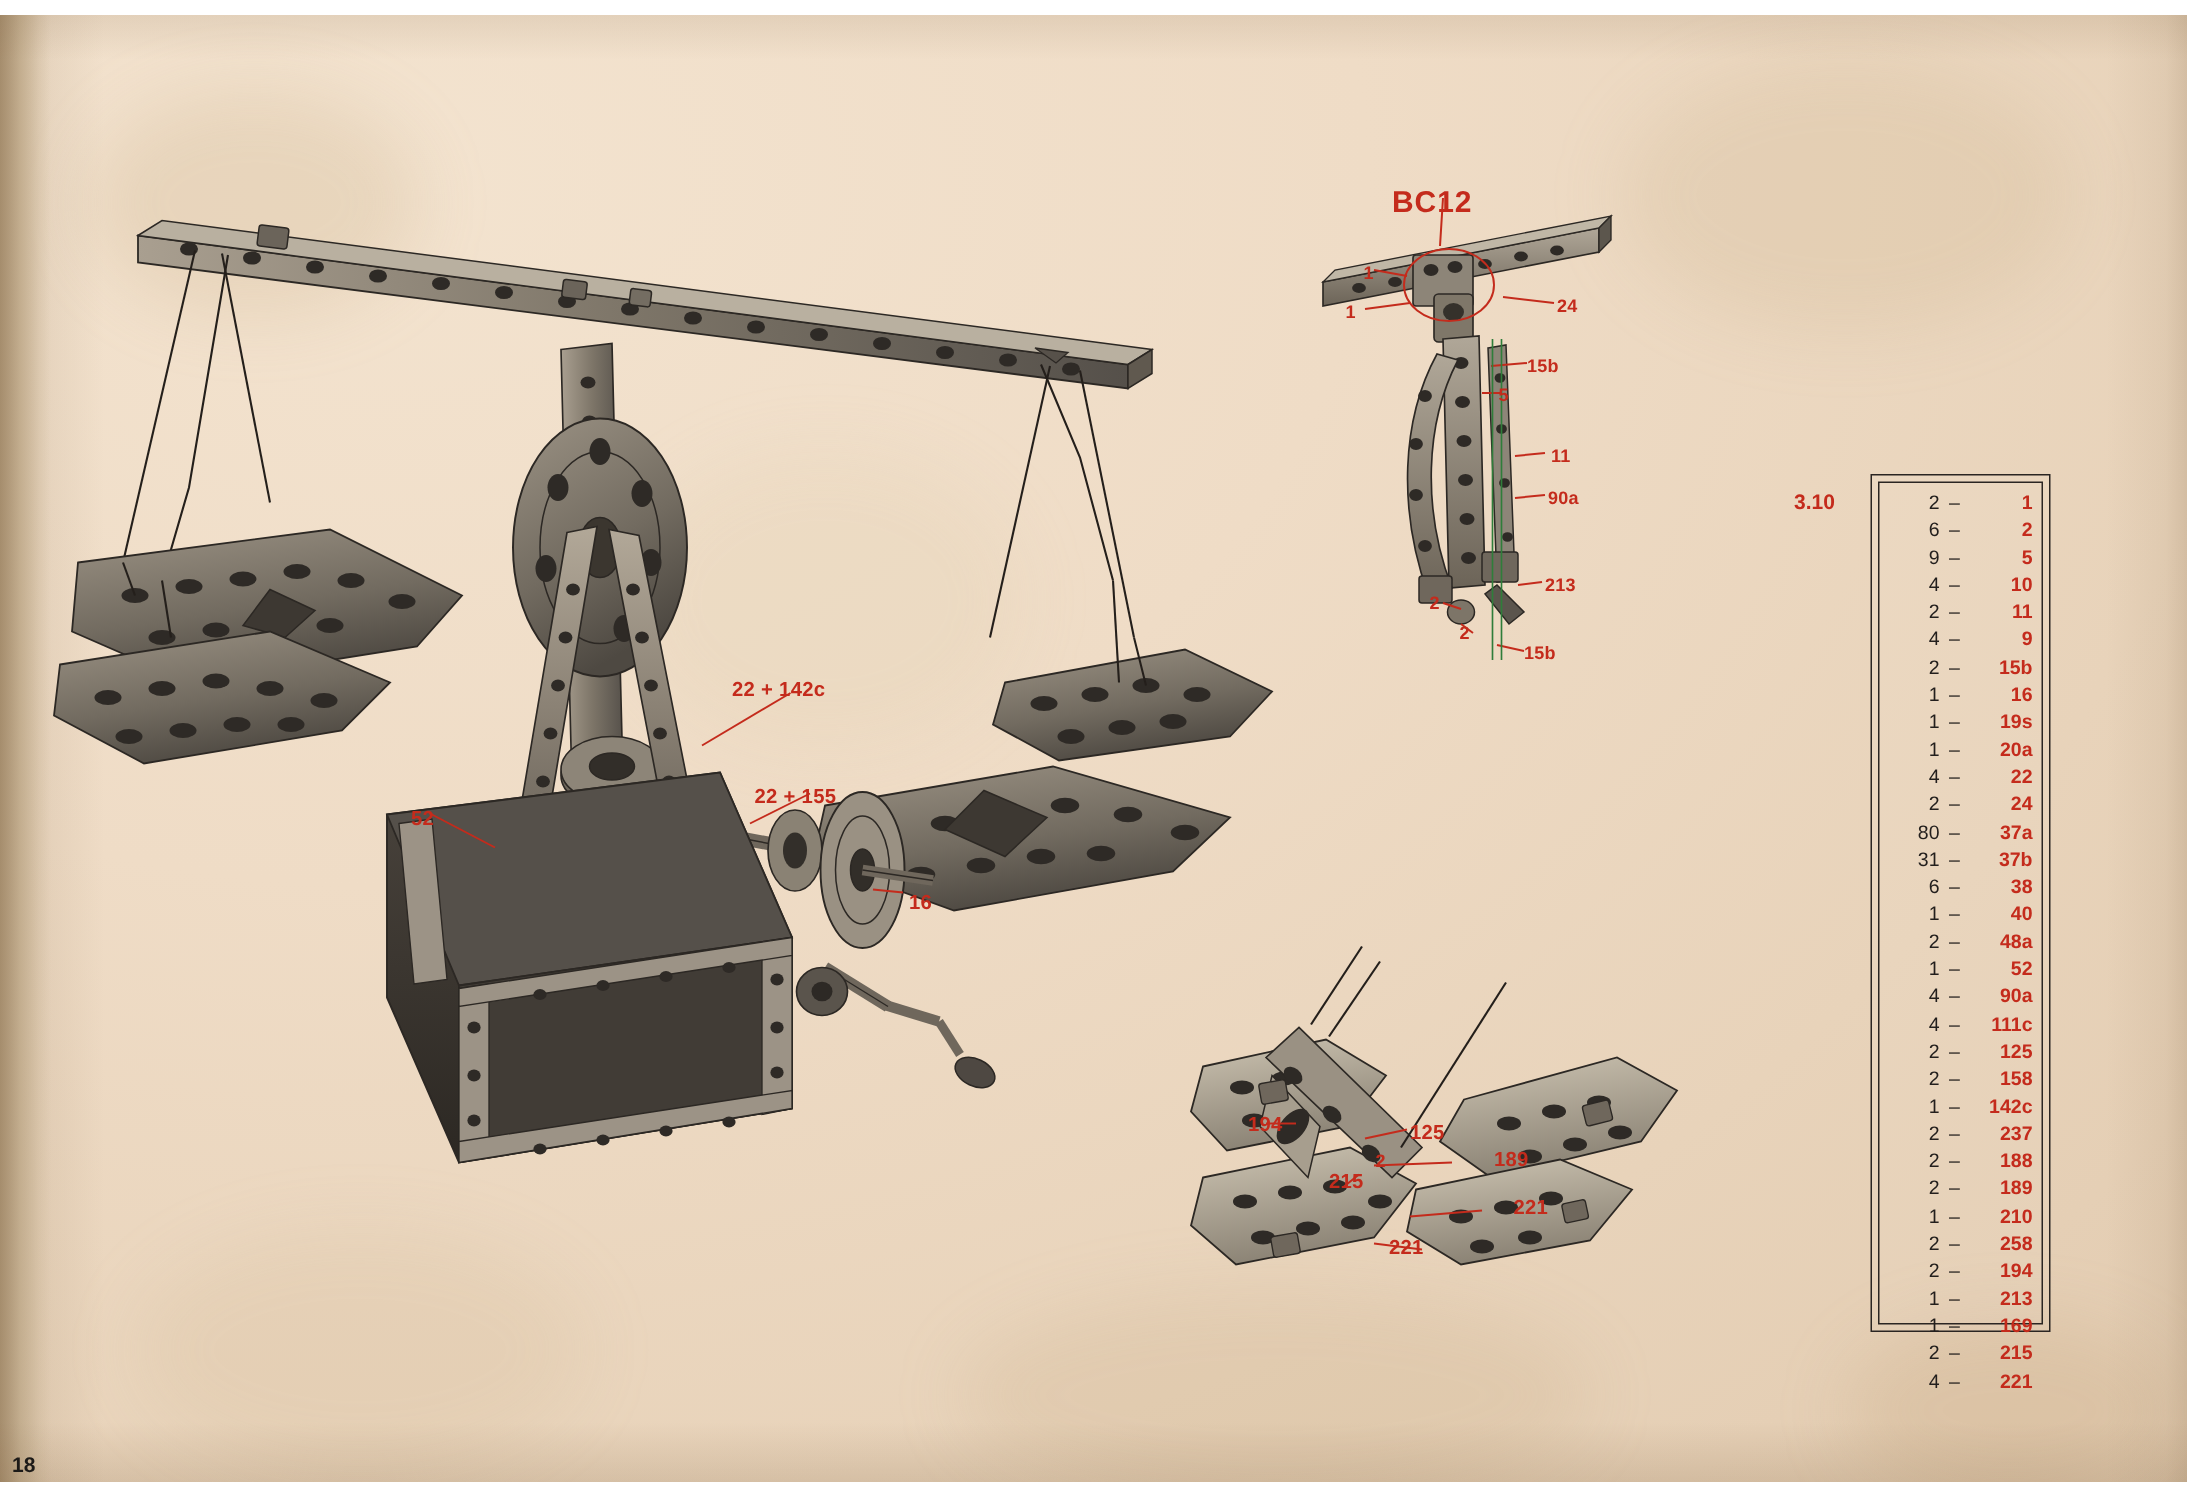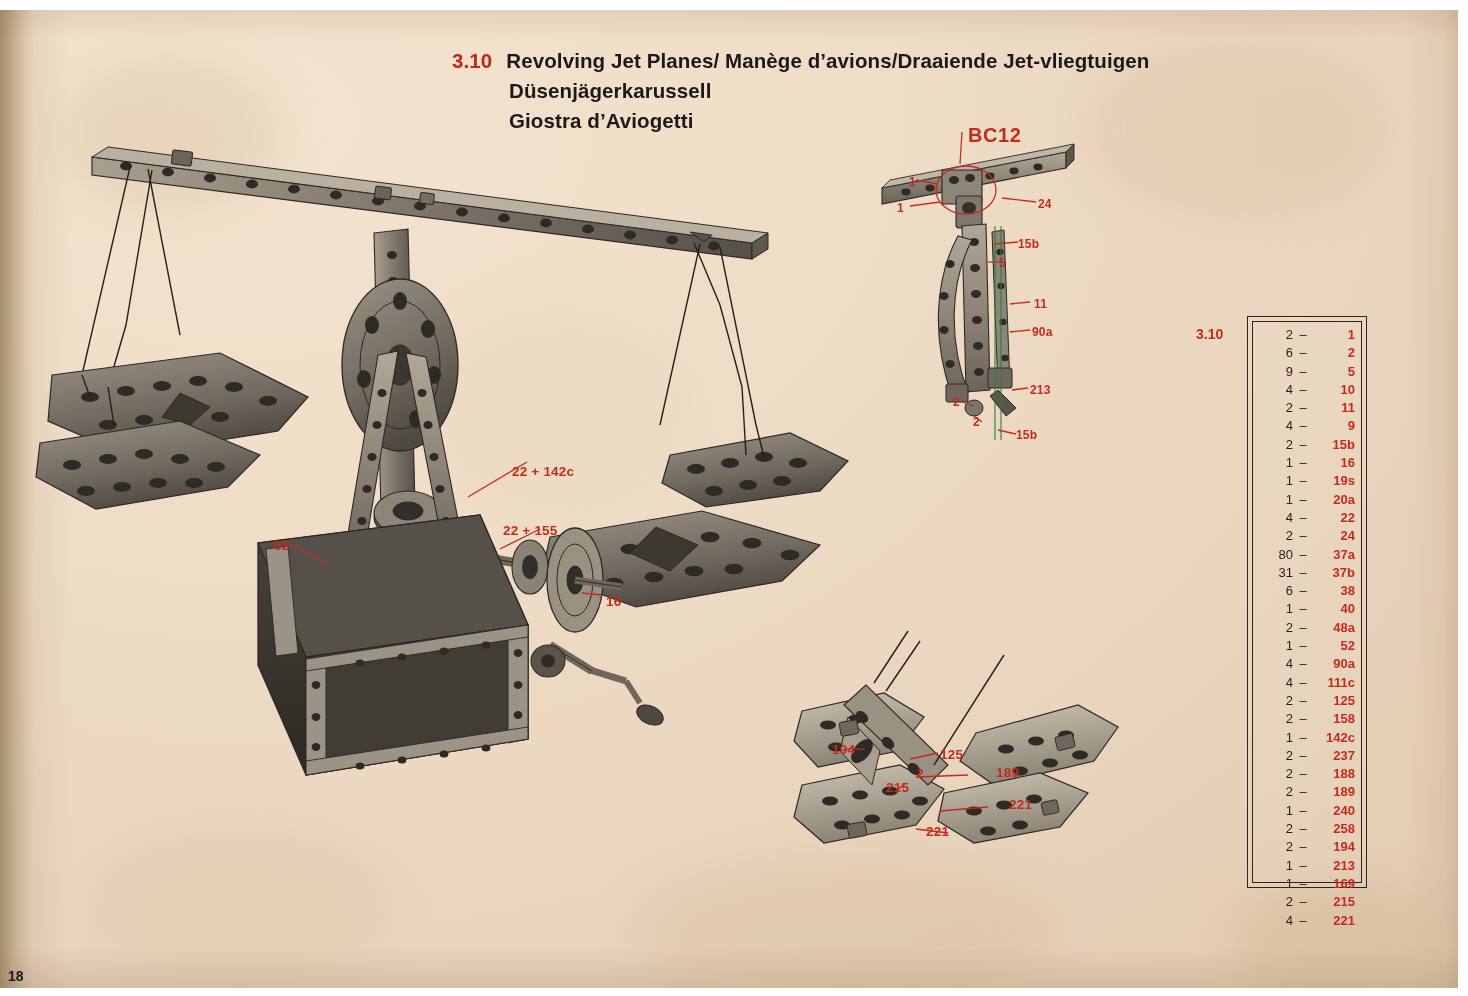--- a/index.html
+++ b/index.html
@@ -180,31 +180,20 @@
   <div class="paper-stain" style="left:60px;  top:60px;  width:220px; height:150px; background:rgba(196,167,128,0.22);"></div>
   <div class="paper-stain" style="left:1080px;top:40px;  width:300px; height:180px; background:rgba(201,173,133,0.20);"></div>
   <div class="paper-stain" style="left:640px; top:860px; width:420px; height:140px; background:rgba(196,167,128,0.18);"></div>
   <div class="paper-stain" style="left:90px;  top:820px; width:300px; height:160px; background:rgba(205,180,140,0.16);"></div>
   <div class="paper-stain" style="left:1230px;top:880px; width:220px; height:120px; background:rgba(190,160,120,0.22);"></div>
   <div class="paper-stain" style="left:420px; top:300px; width:260px; height:200px; background:rgba(222,203,172,0.18);"></div>
 
   <div class="left-binding"></div>
   <div class="edge-dark"></div>
 
-  <div id="title-block">
-    <div class="title-line">
-      <span class="sec-num">3.10</span><span>Revolving Jet Planes/ Manège d’avions/Draaiende Jet-vliegtuigen</span>
-    </div>
-    <div class="title-line" style="padding-left:57px;">
-      <span>Düsenjägerkarussell</span>
-    </div>
-    <div class="title-line" style="padding-left:57px;">
-      <span>Giostra d’Aviogetti</span>
-    </div>
-  </div>
 
   <div class="figure" style="left:30px; top:125px;">
     <svg width="830" height="660" viewBox="0 0 830 660">
       <defs>
         <linearGradient id="gstrip" x1="0" y1="0" x2="0" y2="1">
           <stop offset="0%" stop-color="#b2a898"></stop>
           <stop offset="45%" stop-color="#8b8275"></stop>
           <stop offset="100%" stop-color="#5b554d"></stop>
         </linearGradient>
         <linearGradient id="gstrip2" x1="0" y1="0" x2="1" y2="0">
@@ -431,21 +420,21 @@
 
       <g>
         <path class="redline" d="M256 417 L300 440"></path>
         <path class="redline" d="M497 337 L438 372"></path>
         <path class="redline" d="M510 404 L470 424"></path>
         <path class="redline" d="M572 470 L552 468"></path>
       </g>
     </svg>
   </div>
 
-  <div class="callout" style="left:512px; top:452px;margin-top:12px;">22 + 142c</div>
+  <div class="callout" style="left:488px; top:452px;">22 + 142c</div>
   <div class="callout" style="left:503px; top:523px;">22 + 155</div>
   <div class="callout" style="left:274px; top:538px;">52</div>
   <div class="callout" style="left:606px; top:594px;">16</div>
 
   <div class="figure" style="left:870px; top:140px;">
     <svg width="220" height="330" viewBox="0 0 220 330">
       <defs>
         <linearGradient id="gd1" x1="0" y1="0" x2="0" y2="1">
           <stop offset="0%" stop-color="#b0a798"></stop>
           <stop offset="100%" stop-color="#6c6458"></stop>
@@ -526,21 +515,21 @@
         <path class="redline" d="M92 262 L104 266"></path>
         <path class="redline" d="M112 282 L104 276"></path>
         <path class="redline" d="M146 294 L128 290"></path>
 
         <path class="greenline" d="M125 86 L125 300"></path>
         <path class="greenline" d="M131 86 L131 300"></path>
       </g>
     </svg>
   </div>
 
-  <div class="callout big" style="left:968px; top:124px;">BC12</div>
+  <div class="callout big" style="left:928px; top:124px;">BC12</div>
   <div class="callout small" style="left:909px; top:175px;">1</div>
   <div class="callout small" style="left:897px; top:201px;">1</div>
   <div class="callout small" style="left:1038px; top:197px;">24</div>
   <div class="callout small" style="left:1018px; top:237px;">15b</div>
   <div class="callout small" style="left:999px; top:256px;">5</div>
   <div class="callout small" style="left:1034px; top:297px;">11</div>
   <div class="callout small" style="left:1032px; top:325px;">90a</div>
   <div class="callout small" style="left:1030px; top:383px;">213</div>
   <div class="callout small" style="left:953px; top:395px;">2</div>
   <div class="callout small" style="left:973px; top:415px;">2</div>
@@ -773,21 +762,21 @@
             <span class="parts-code">188</span>
           </div>
           <div class="parts-row">
             <span class="parts-qty">2</span>
             <span class="parts-dash">–</span>
             <span class="parts-code">189</span>
           </div>
           <div class="parts-row">
             <span class="parts-qty">1</span>
             <span class="parts-dash">–</span>
-            <span class="parts-code">240</span>
+            <span class="parts-code">210</span>
           </div>
           <div class="parts-row">
             <span class="parts-qty">2</span>
             <span class="parts-dash">–</span>
             <span class="parts-code">258</span>
           </div>
           <div class="parts-row">
             <span class="parts-qty">2</span>
             <span class="parts-dash">–</span>
             <span class="parts-code">194</span>

